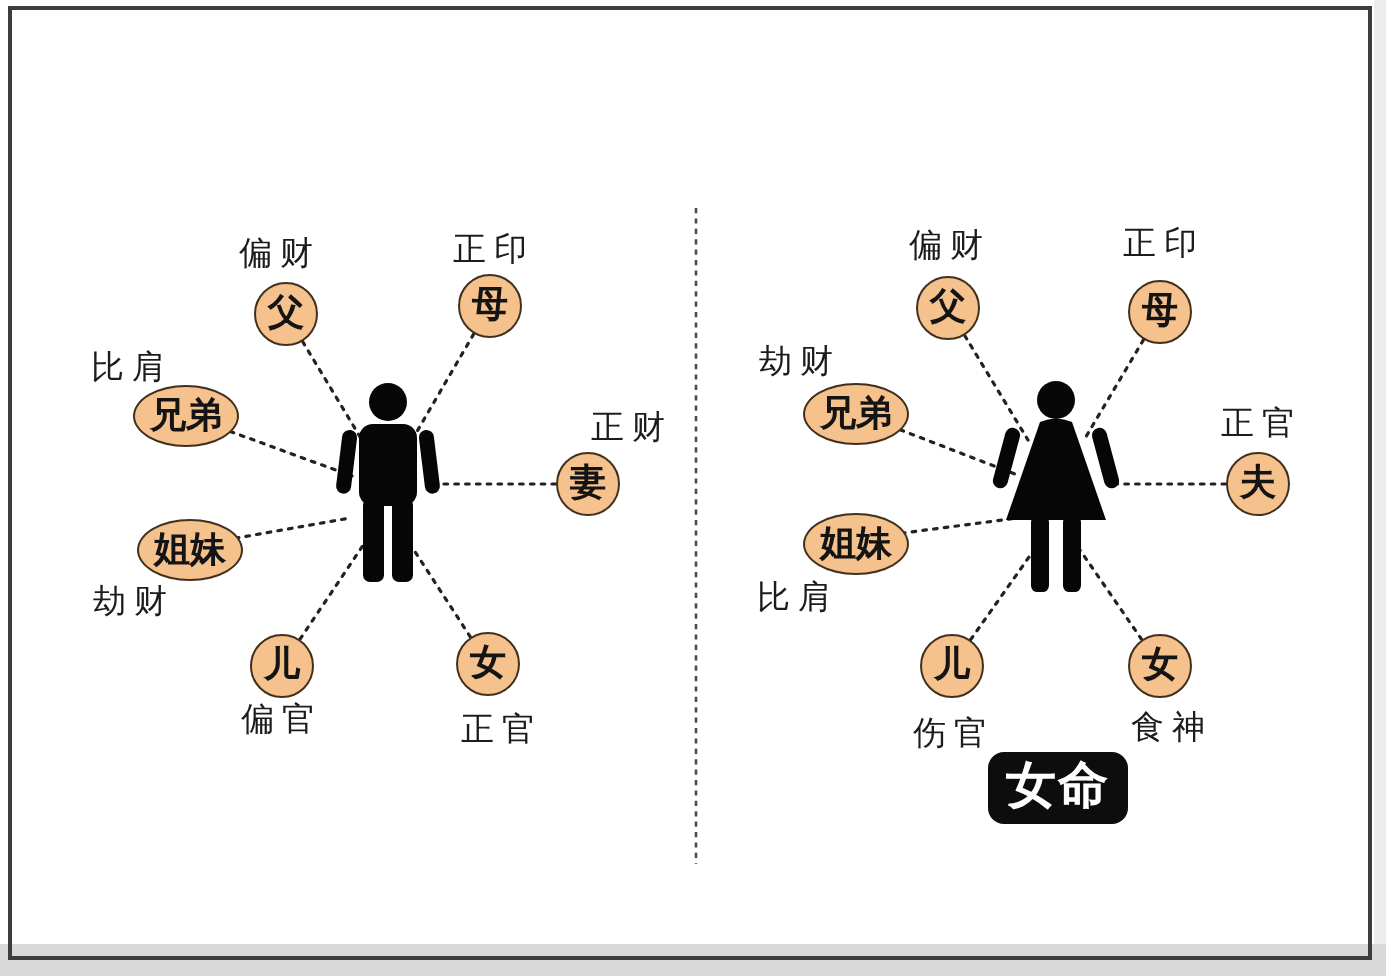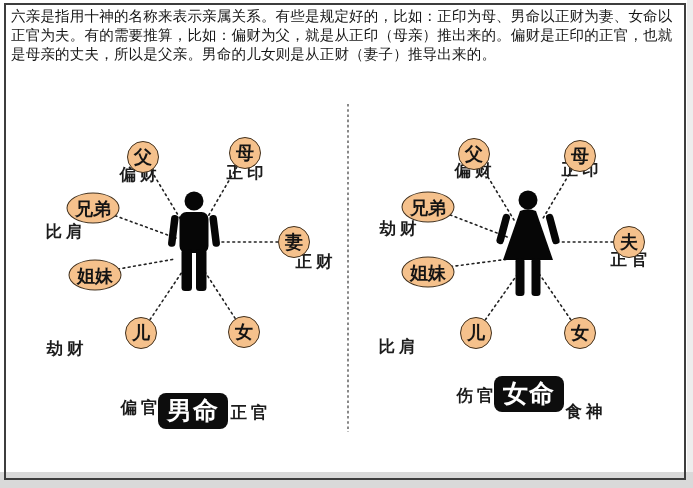--- a/index.html
+++ b/index.html
@@ -3,21 +3,21 @@
 <meta charset="utf-8">
 <style>
   html,body{margin:0;padding:0;}
   body{background:#ffffff;font-family:"Liberation Sans",sans-serif;}
   .stage{position:relative;width:693px;height:488px;background:#ffffff;overflow:hidden;}
   .footer-strip{position:absolute;left:0;top:472px;width:693px;height:16px;background:#d9d9d9;}
   .right-strip{position:absolute;left:687px;top:0;width:6px;height:472px;background:#ededed;}
   .frame{position:absolute;left:4px;top:3px;width:678px;height:473px;border:2px solid #3d3d3d;pointer-events:none;}
   .intro{position:absolute;left:11px;top:7px;width:672px;margin:0;font-size:14.5px;line-height:18.8px;color:#141414;letter-spacing:0.2px;}
   .diagram-svg{position:absolute;left:0;top:0;width:693px;height:488px;}
-  .god{position:absolute;transform:translate(-50%,-50%);font-family:"DejaVu Serif",serif;font-size:16.5px;font-weight:700;color:#1c1c1c;letter-spacing:4px;text-indent:4px;white-space:nowrap;margin-top:48px;}
+  .god{position:absolute;transform:translate(-50%,-50%);font-family:"DejaVu Serif",serif;font-size:16.5px;font-weight:400;color:#1c1c1c;letter-spacing:4px;text-indent:4px;white-space:nowrap;}
   .node{position:absolute;transform:translate(-50%,-50%);width:32px;height:32px;border-radius:50%;background:#f5c18c;border:1.6px solid #41301d;box-sizing:border-box;display:flex;align-items:center;justify-content:center;font-family:"DejaVu Serif",serif;font-size:18px;font-weight:700;color:#141414;line-height:1;}
   .node.wide{width:53px;height:31px;letter-spacing:0;}
   .badge{position:absolute;transform:translate(-50%,-50%);background:#0d0d0d;color:#ffffff;font-weight:bold;font-size:25px;line-height:1;padding:5px 9px 6px;border-radius:8px;letter-spacing:1px;white-space:nowrap;}
   .watermark{position:absolute;right:3px;bottom:1px;font-size:11.5px;color:#4d4d4d;letter-spacing:0.3px;}
 </style>
 </head>
 <body>
 
 <div class="stage">
 
@@ -60,21 +60,20 @@
     <g fill="#060606">
       <circle cx="528" cy="200" r="9.5"></circle>
       <path d="M520,211 Q528,207.5 536,211 L553,260 L503,260 Z"></path>
       <rect x="503.5" y="214" width="7.5" height="31" rx="3.7" transform="rotate(15 507 214)"></rect>
       <rect x="545" y="214" width="7.5" height="31" rx="3.7" transform="rotate(-15 549 214)"></rect>
       <rect x="515.5" y="258" width="9" height="38" rx="3.2"></rect>
       <rect x="531.5" y="258" width="9" height="38" rx="3.2"></rect>
     </g>
   </svg>
 
-  <p class="intro">六亲是指用十神的名称来表示亲属关系。有些是规定好的，比如：正印为母、男命以正财为妻、女命以正官为夫。有的需要推算，比如：偏财为父，就是从正印（母亲）推出来的。偏财是正印的正官，也就是母亲的丈夫，所以是父亲。男命的儿女则是从正财（妻子）推导出来的。</p>
 
   <span class="god" style="left:138px;top:127px;">偏财</span>
   <div class="node" style="left:143px;top:157px;">父</div>
 
   <span class="god" style="left:245px;top:125px;">正印</span>
   <div class="node" style="left:245px;top:153px;">母</div>
 
   <span class="god" style="left:64px;top:184px;">比肩</span>
   <div class="node wide" style="left:93px;top:208px;">兄弟</div>
 
@@ -83,38 +82,37 @@
 
   <span class="god" style="left:65px;top:301px;">劫财</span>
   <div class="node wide" style="left:95px;top:275px;">姐妹</div>
 
   <span class="god" style="left:139px;top:360px;">偏官</span>
   <div class="node" style="left:141px;top:333px;">儿</div>
 
   <span class="god" style="left:249px;top:365px;">正官</span>
   <div class="node" style="left:244px;top:332px;">女</div>
 
-  <div class="badge" style="left:193px;top:411px;">男命</div>
 
   <span class="god" style="left:473px;top:123px;">偏财</span>
   <div class="node" style="left:474px;top:154px;">父</div>
 
   <span class="god" style="left:580px;top:122px;">正印</span>
   <div class="node" style="left:580px;top:156px;">母</div>
 
   <span class="god" style="left:398px;top:181px;">劫财</span>
   <div class="node wide" style="left:428px;top:207px;">兄弟</div>
 
   <span class="god" style="left:629px;top:212px;">正官</span>
   <div class="node" style="left:629px;top:242px;">夫</div>
 
   <span class="god" style="left:397px;top:299px;">比肩</span>
   <div class="node wide" style="left:428px;top:272px;">姐妹</div>
 
-  <span class="god" style="left:475px;top:348px;">伤官</span>
+  <span class="god" style="left:475px;top:367px;">伤官</span>
   <div class="node" style="left:476px;top:333px;">儿</div>
 
   <span class="god" style="left:584px;top:364px;">食神</span>
   <div class="node" style="left:580px;top:333px;">女</div>
 
   <div class="badge" style="left:529px;top:394px;">女命</div>
 
   <div class="frame"></div>
 
 

